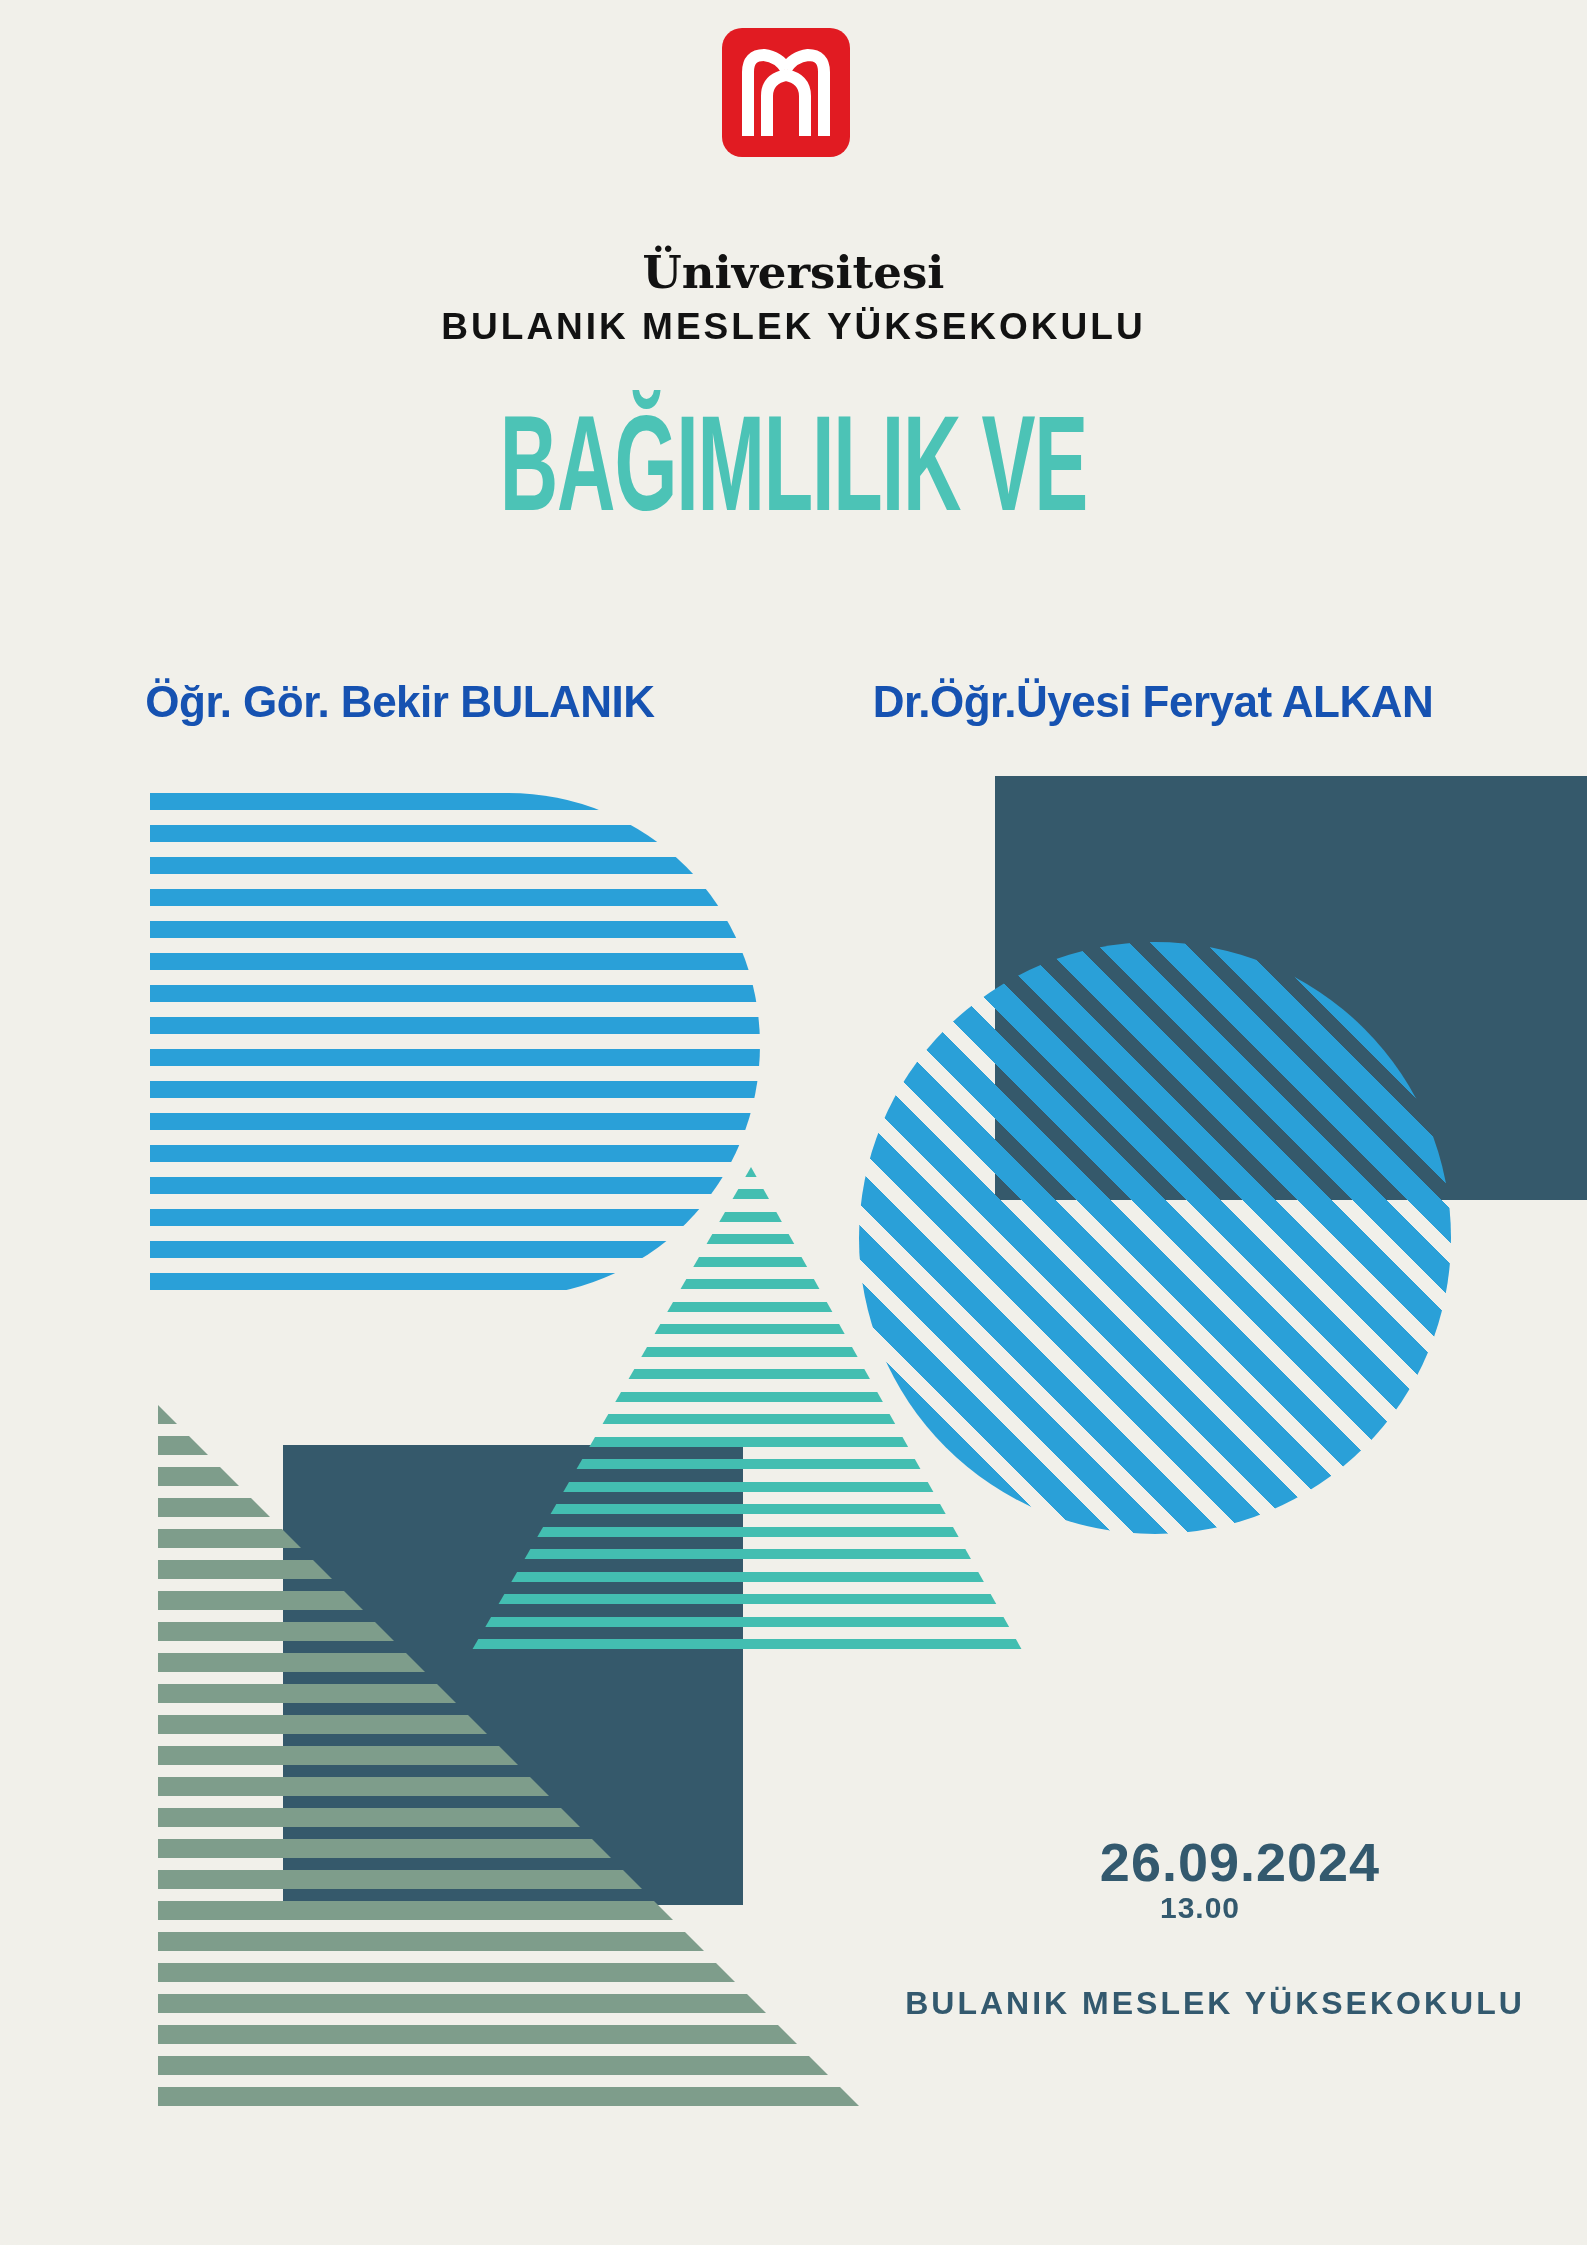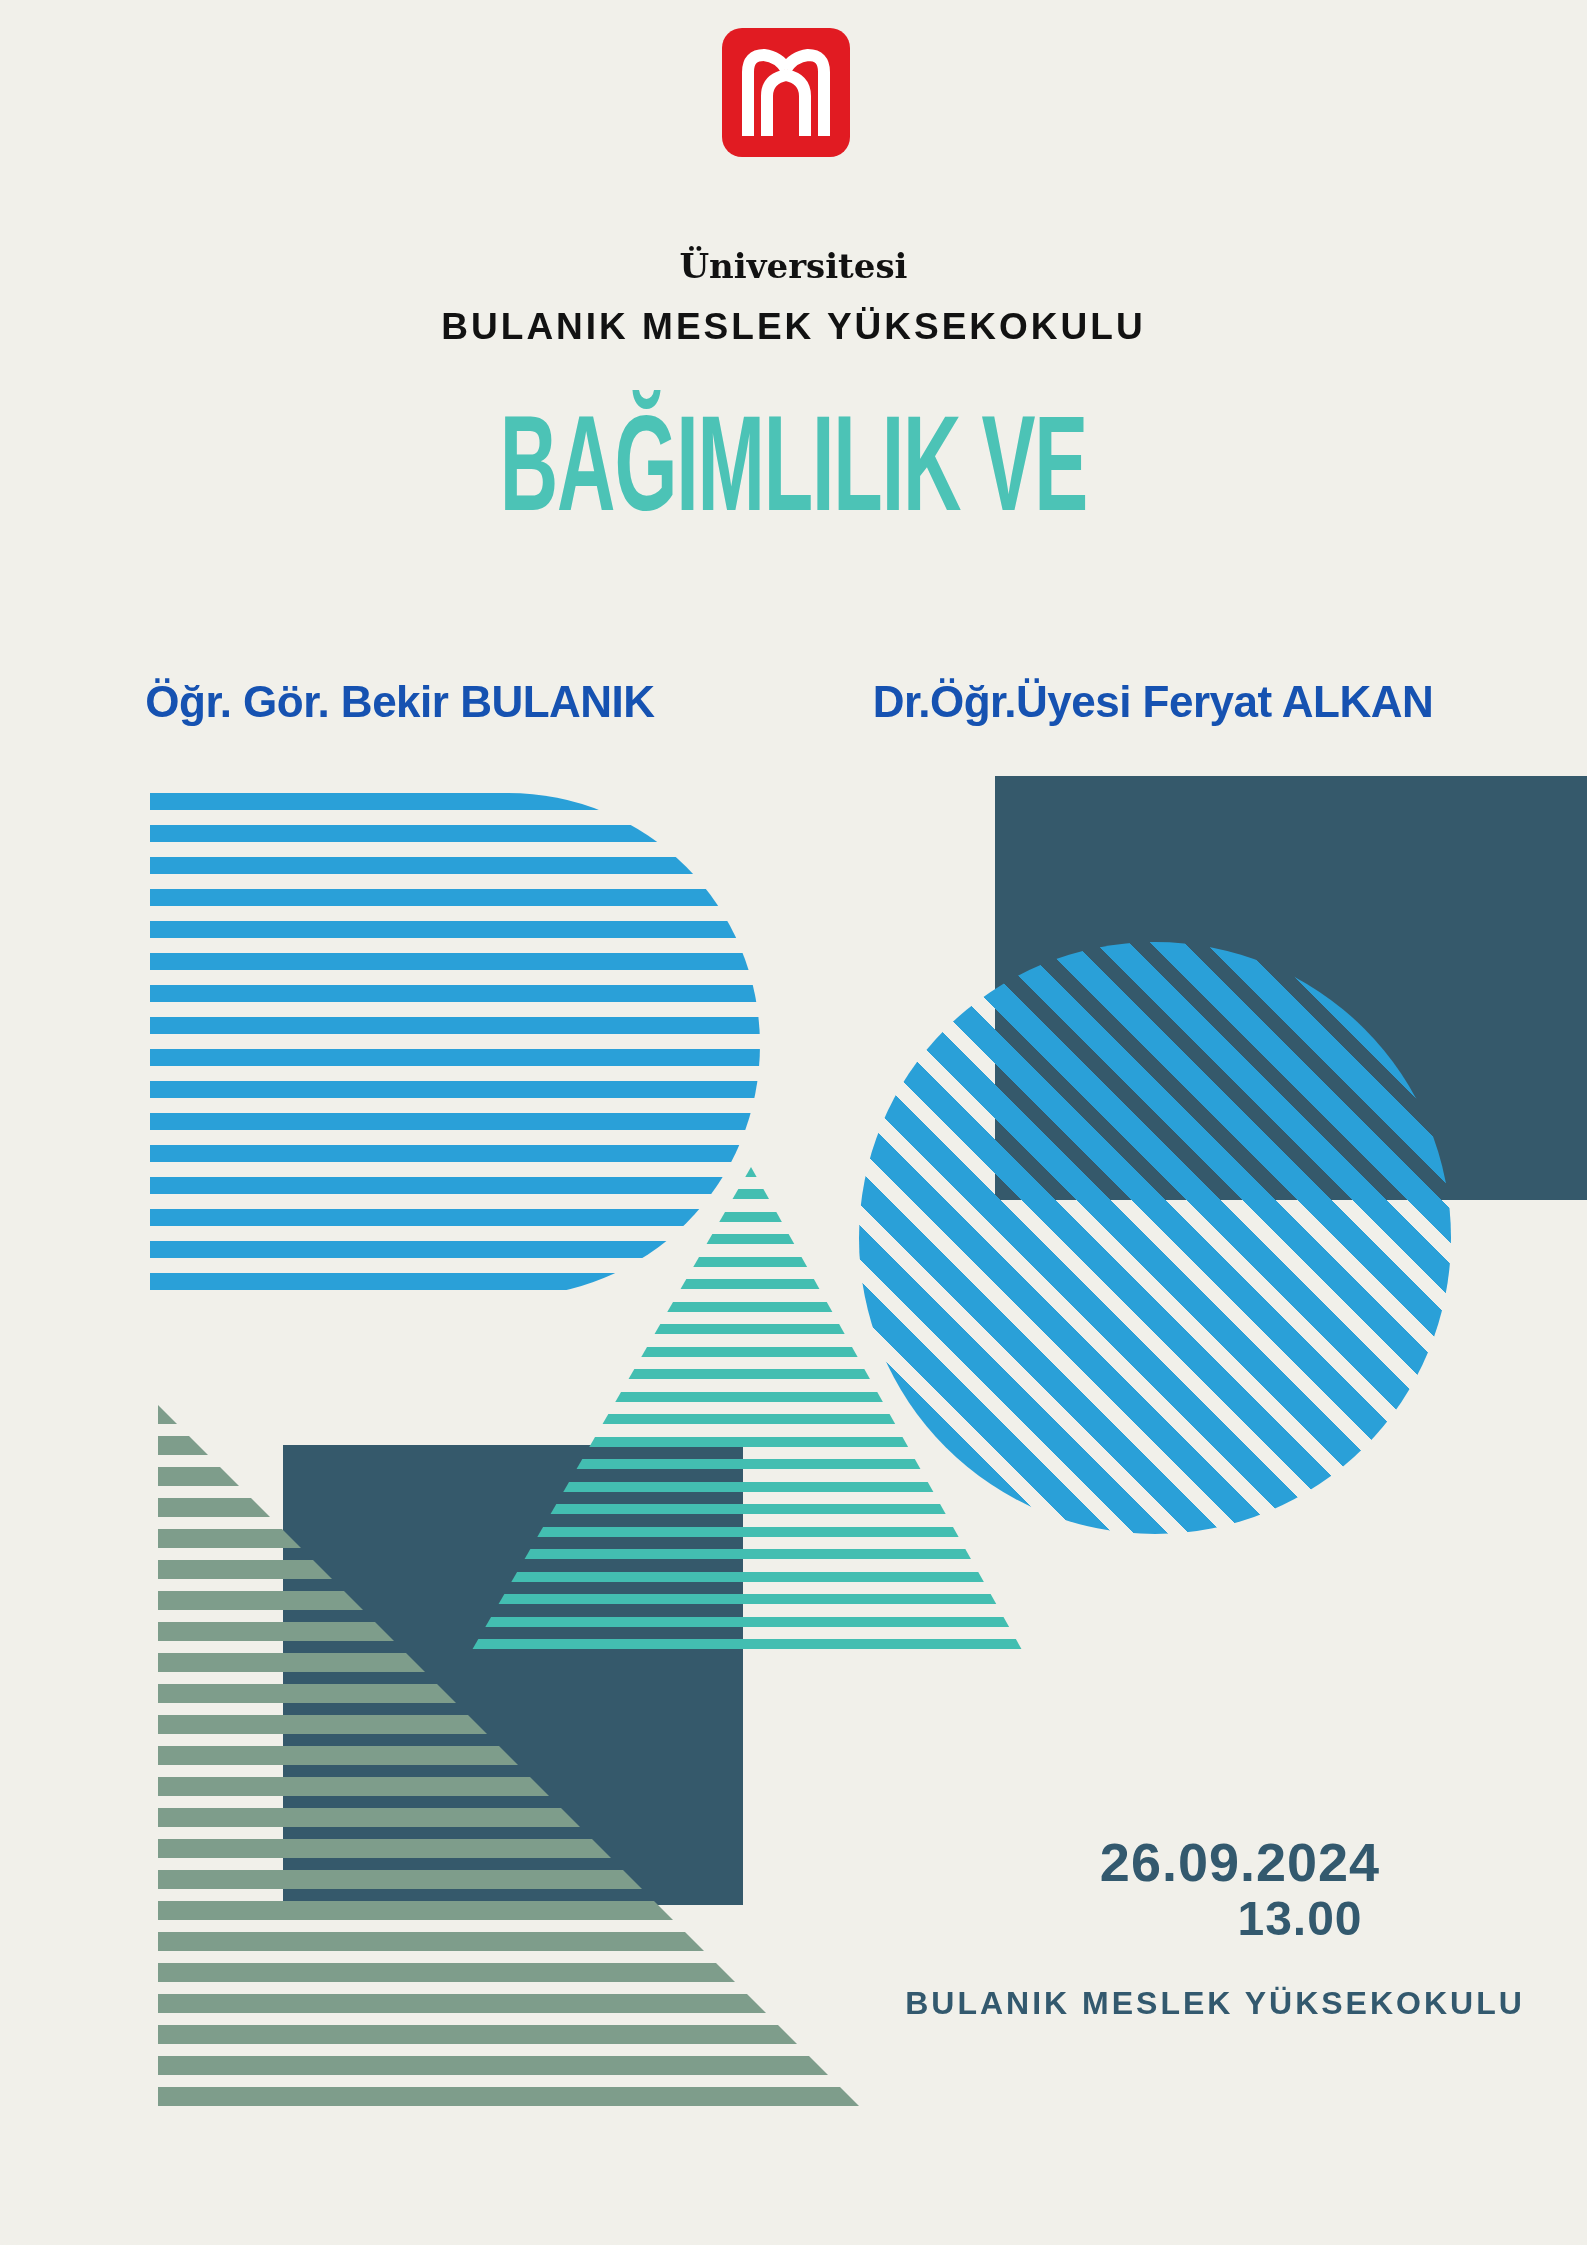--- a/index.html
+++ b/index.html
@@ -44,37 +44,37 @@
   #green-triangle{
     left:158px; top:1405px; width:705px; height:705px;
     background:repeating-linear-gradient(180deg, var(--green) 0 19px, transparent 19px 31px);
     clip-path:polygon(0 0, 100% 100%, 0 100%);
     z-index:2;
   }
 
   
   .txt{position:absolute; left:0; width:1587px; text-align:center; z-index:5; white-space:nowrap;}
   #uni-line1{top:184px; font-family:"DejaVu Serif", serif; font-weight:bold; font-size:45px; color:var(--ink);}
-  #uni-line2{top:246px; font-family:"DejaVu Serif", serif; font-weight:bold; font-size:34px; color:var(--ink);}
+  #uni-line2{top:246px; font-family:"DejaVu Serif", serif; font-weight:bold; font-size:45px; color:var(--ink);}
   #school-line{top:306px; font-weight:bold; font-size:37px; letter-spacing:3px; color:var(--ink);}
 
   .title-line{color:var(--teal); font-weight:bold; font-size:135px; line-height:135px;}
   .title-line > span{display:inline-block; transform:scaleX(0.60); transform-origin:50% 50%; letter-spacing:-2px;}
   #title1{top:396px;}
   #title2{top:516px;}
 
   .speaker{position:absolute; top:677px; z-index:5; text-align:center; white-space:nowrap;
            font-weight:bold; font-size:44px; color:var(--name-blue); letter-spacing:-0.5px;}
   #speaker-left{left:80px; width:640px;}
   #speaker-right{left:803px; width:700px;}
 
   .info-txt{position:absolute; z-index:5; text-align:center; white-space:nowrap;
             font-weight:bold; color:var(--info);}
   #event-date{left:1000px; width:480px; top:1831px; font-size:54px; letter-spacing:1px;}
-  #event-time{left:1060px; width:480px; top:1891px; font-size:48px; letter-spacing:1px;}
+  #event-time{left:960px; width:480px; top:1891px; font-size:30px; letter-spacing:1px;}
   #venue1{left:880px; width:670px; top:1985px; font-size:32px; letter-spacing:3px;}
   #venue2{left:880px; width:670px; top:2033px; font-size:32px; letter-spacing:3px;}
 
   #logo{left:722px; top:28px; width:128px; height:129px; z-index:5;}
 </style>
 </head>
 <body>
 
 <div id="poster">
 

